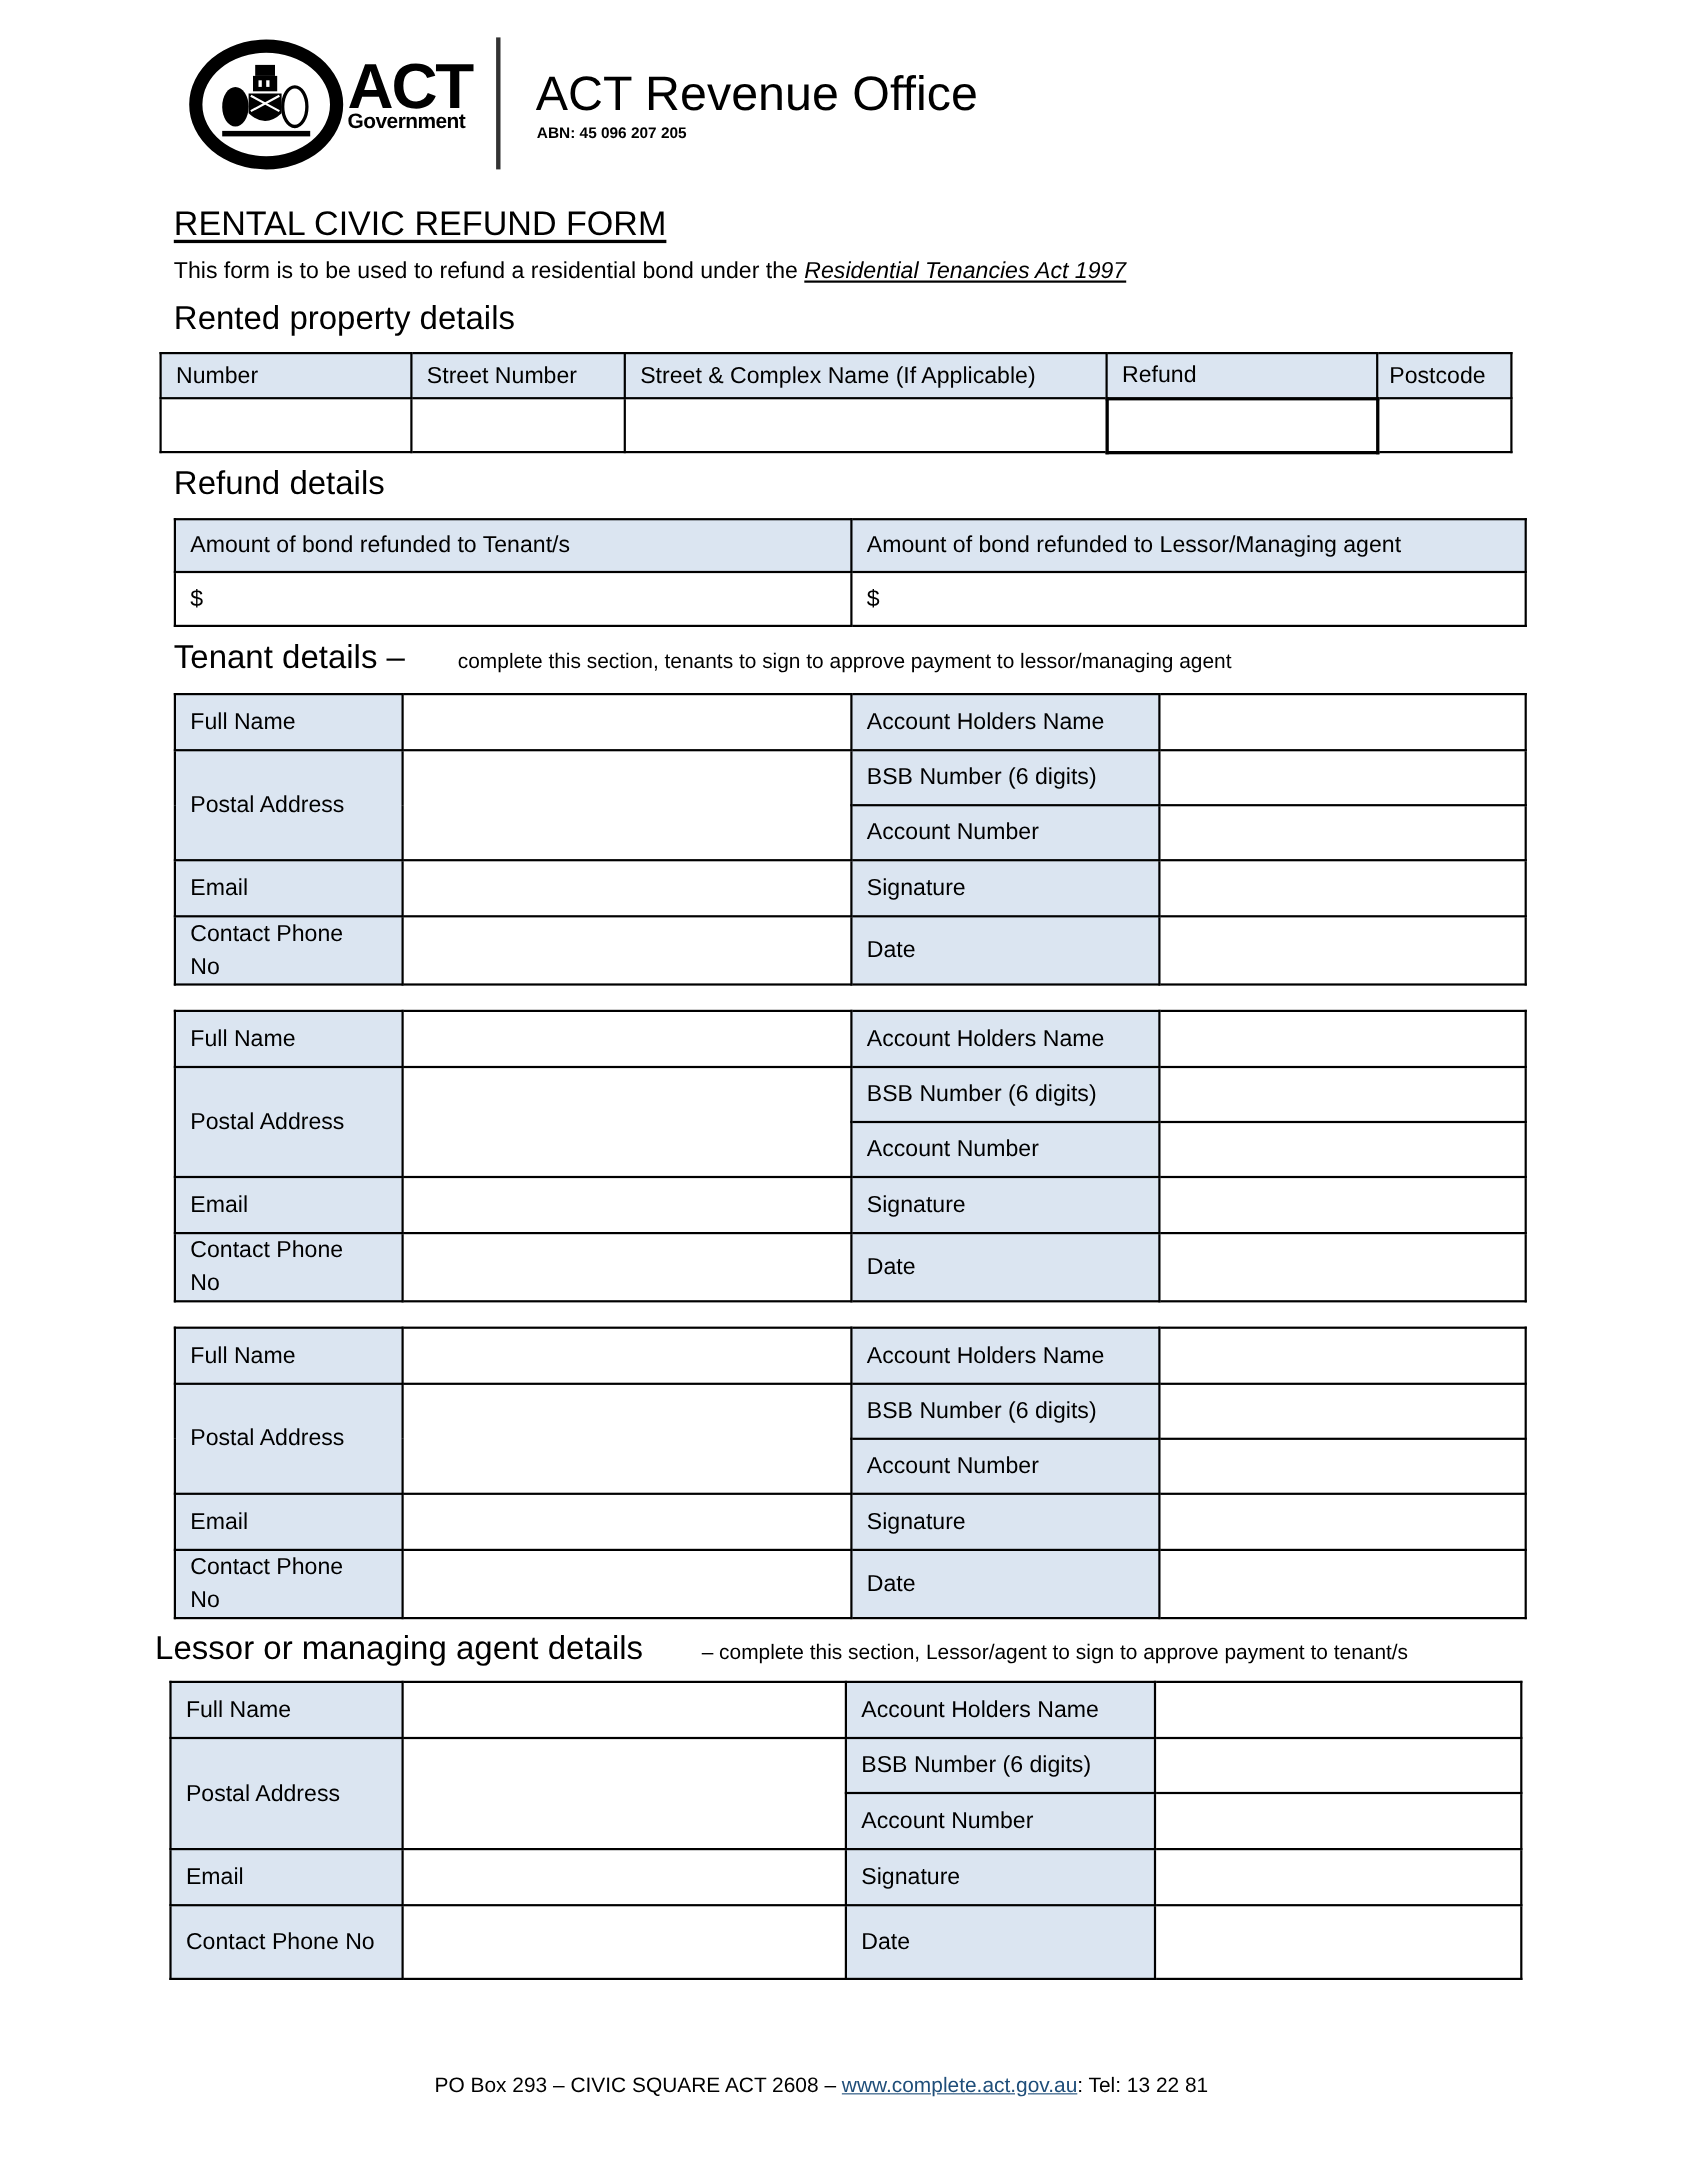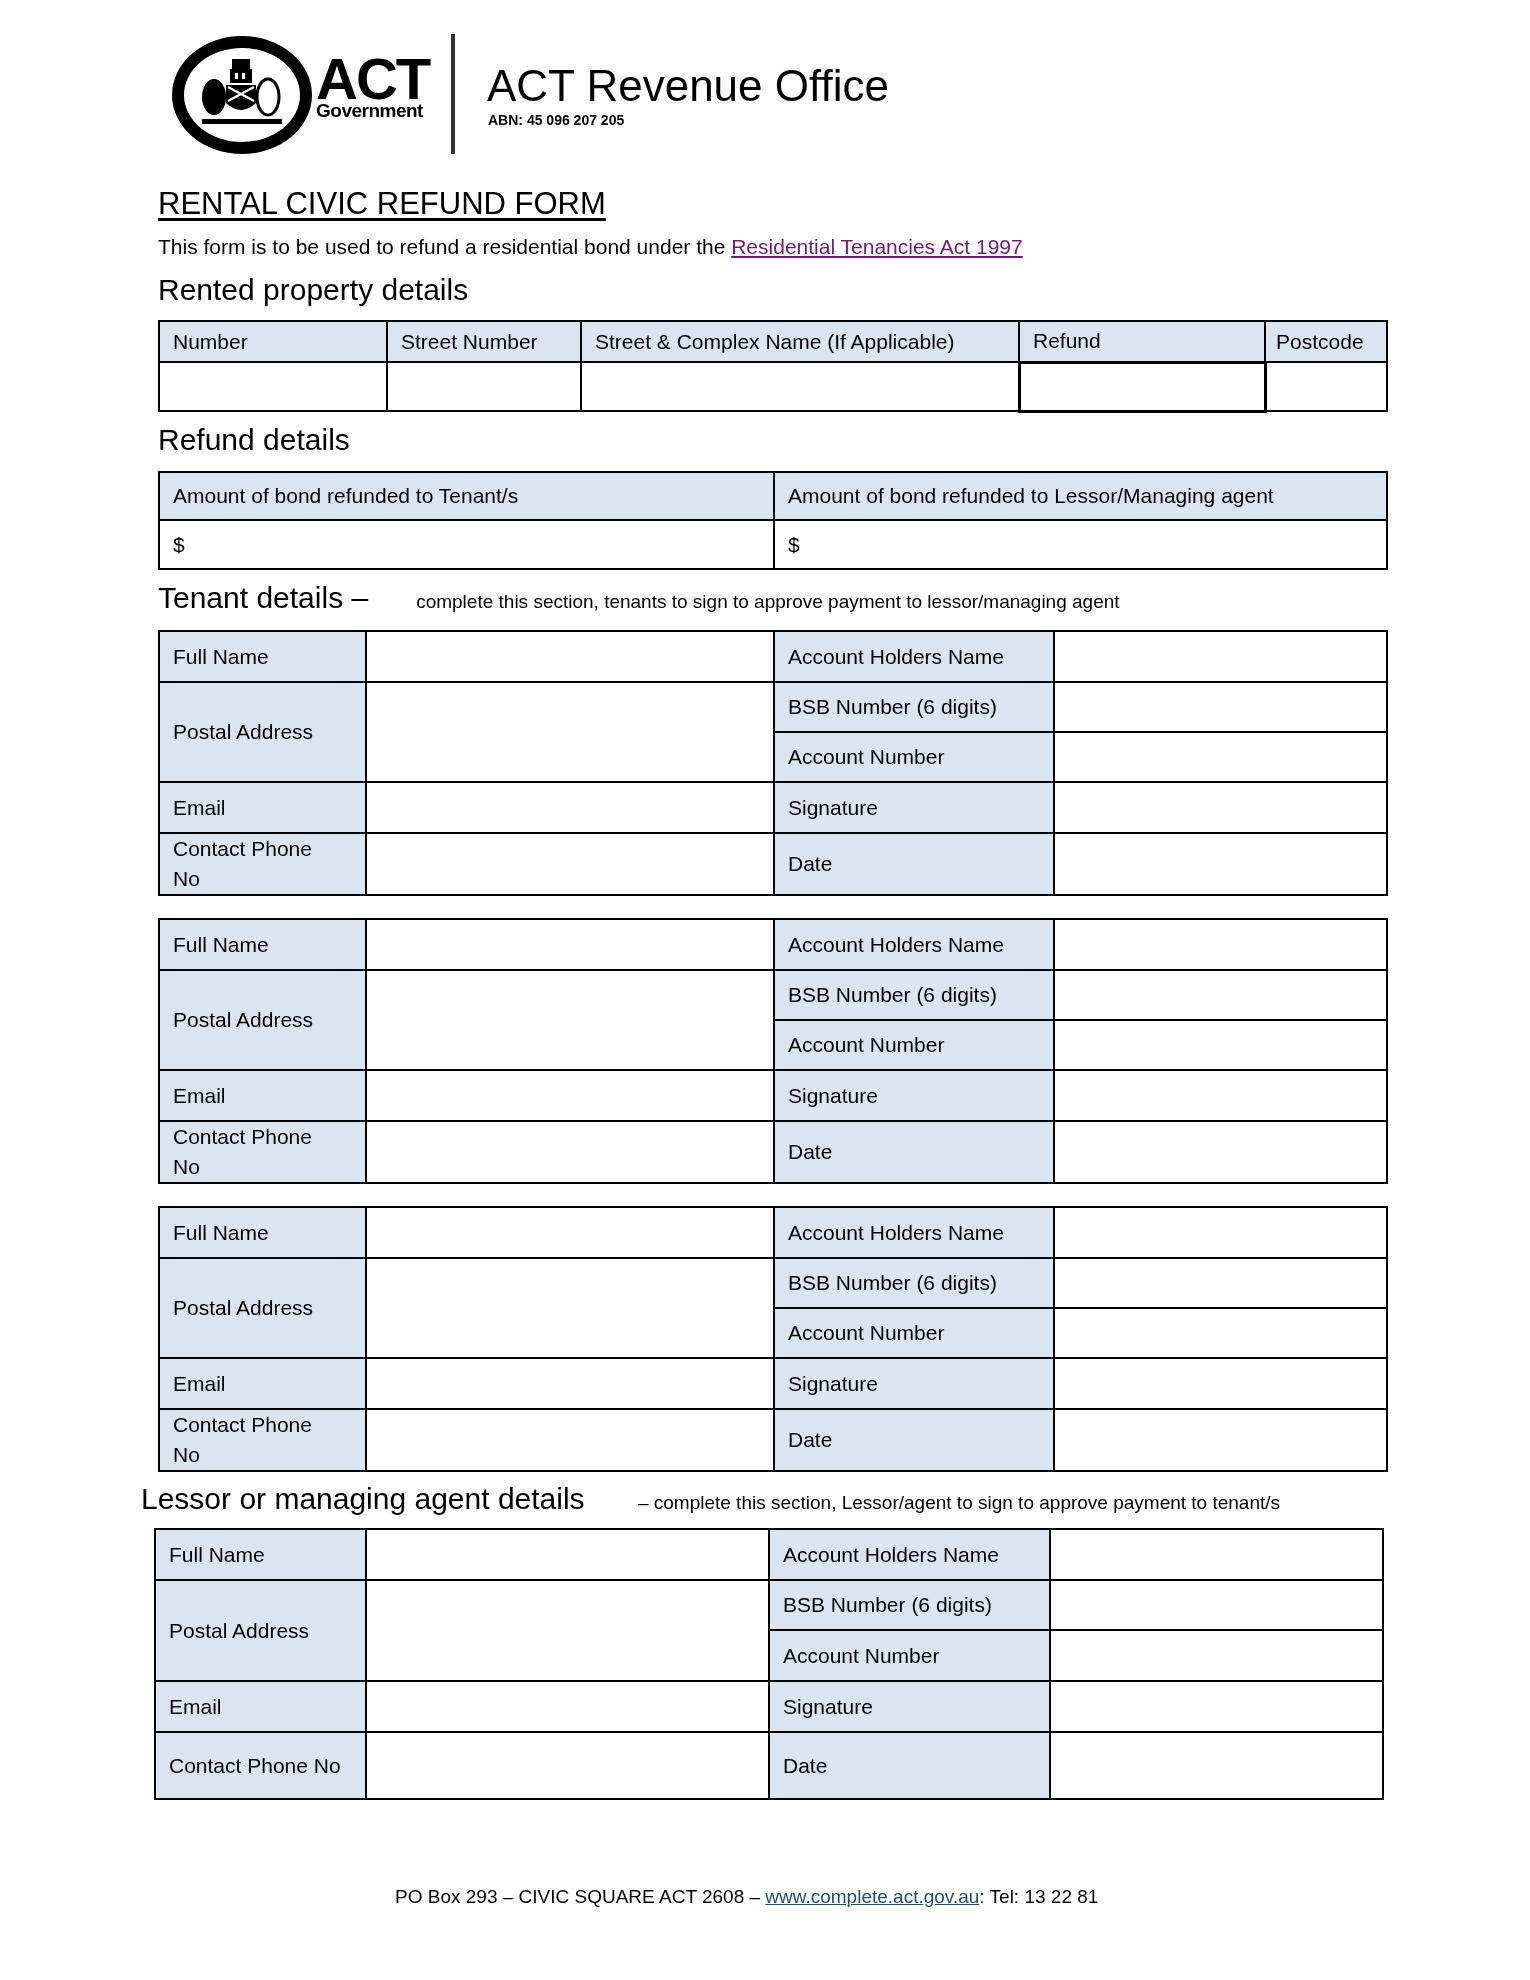--- a/index.html
+++ b/index.html
@@ -10,21 +10,21 @@
   .logo-oval { left:172px; top:36px; width:116px; height:94px; border:12px solid #000; border-radius:50%; }
   .crest { left:198px; top:55px; width:88px; height:80px; }
   .act-big { left:316px; top:50px; font-size:58px; font-weight:bold; letter-spacing:-2px; line-height:58px; }
   .act-gov { left:316px; top:101px; font-size:19px; font-weight:bold; letter-spacing:-0.5px; line-height:20px; }
   .divider { left:451px; top:34px; width:4px; height:120px; background:#333; }
   .office { left:487px; top:66px; font-size:44px; line-height:40px; }
   .abn { left:488px; top:112px; font-size:14px; font-weight:bold; line-height:16px; }
   
   .title { left:158px; top:185px; font-size:31px; line-height:38px; text-decoration:underline; text-underline-offset:4px; }
   .subtitle { left:158px; top:233px; font-size:21px; line-height:28px; }
-  .subtitle a { color:#701a75; text-decoration:underline; }
+  .subtitle a { color:#000000; font-style:italic; text-decoration:underline; }
   .section { left:158px; font-size:30px; line-height:36px; }
   .section small { font-size:19px;margin-left:48px; }
   
   table { position:absolute; border-collapse:collapse; table-layout:fixed; }
   td { border:2px solid #000; font-size:21px; line-height:30px; padding:0 0 0 13px; vertical-align:middle; }
   td.h { background:#dbe5f1; }
   td.v { background:#fff; }
 </style>
 </head>
 <body>
@@ -44,21 +44,21 @@
 <div class="abs act-big">ACT</div>
 <div class="abs act-gov">Government</div>
 <div class="abs divider"></div>
 <div class="abs office">ACT Revenue Office</div>
 <div class="abs abn">ABN: 45 096 207 205</div>
 
 <div class="abs title">RENTAL CIVIC REFUND FORM</div>
 <div class="abs subtitle"><span>This form is to be used to refund a residential bond under the </span><a>Residential Tenancies Act 1997</a></div>
 
 <div class="abs section" style="top:272px">Rented property details</div>
-<table style="left:158px; top:320px; width:1228px;">
+<table style="left:145px; top:320px; width:1228px;">
   <colgroup>
       <col style="width:228px">
       <col style="width:194px">
       <col style="width:438px">
       <col style="width:246px">
       <col style="width:122px">
     </colgroup>
   <tbody>
       <tr style="height:41px">
     <td class="h">Number</td>

